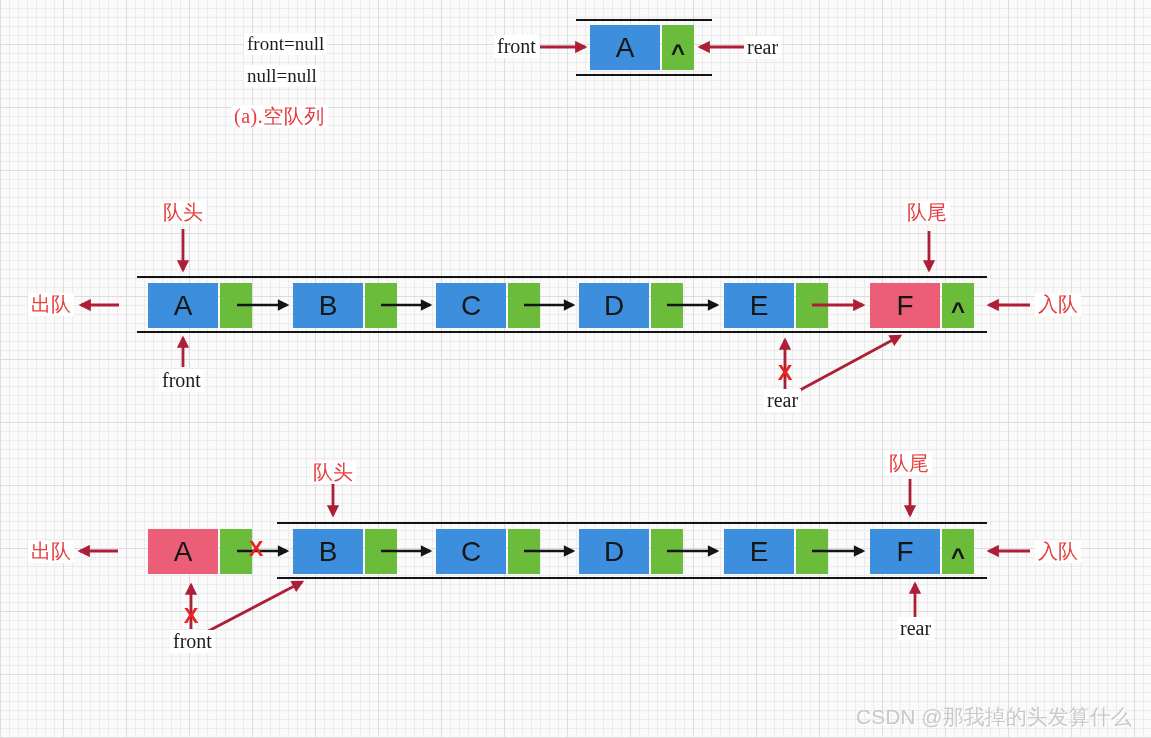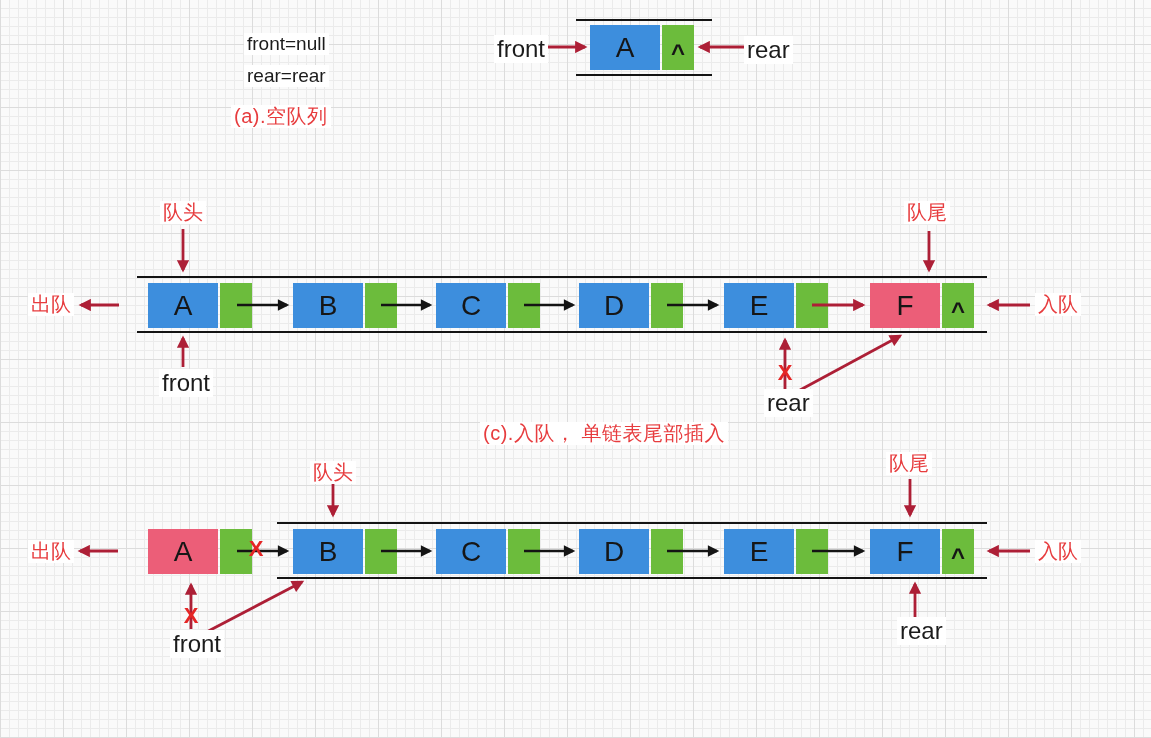--- a/index.html
+++ b/index.html
@@ -14,23 +14,23 @@
       repeating-linear-gradient(90deg,#ebebeb 0 1px,transparent 1px 9px);
   }
   svg.overlay{position:absolute;left:0;top:0;z-index:3;pointer-events:none;}
   .rail{position:absolute;height:2px;background:#141414;z-index:2;}
   .node{position:absolute;display:flex;gap:2px;z-index:2;}
   .cell{height:45px;display:flex;align-items:center;justify-content:center;}
   .cell.data{width:70px;}
   .cell.ptr{width:32px;}
   .cell.data span{font-size:28px;color:#161616;}
   .cell.ptr span{font-size:24px;font-weight:700;color:#161616;display:inline-block;transform:translateY(5px);}
-  .lbl{position:absolute;white-space:nowrap;z-index:4;line-height:1.15;}
+  .lbl{position:absolute;white-space:nowrap;z-index:4;line-height:1.15;font-family:Liberation Serif, serif;}
   .halo{background:#ffffff;padding:0 3px;}
-  .black{color:#1c1c1c;font-size:24px;}
+  .black{color:#1c1c1c;font-size:20px;}
   .red{color:#e73c3e;font-size:20px;}
   .caption{color:#e73c3e;font-size:20px;letter-spacing:0.5px;}
   .small{font-size:19px;}
   .xmark{position:absolute;color:#e52525;font-weight:700;font-size:22px;
          transform:translate(-50%,-50%);z-index:5;line-height:1;}
   .watermark{position:absolute;left:856px;top:703px;font-size:21px;color:#c8c8c8;
              text-shadow:1px 1px 0 #ffffff;z-index:6;white-space:nowrap;}
 </style>
 </head>
 <body>
@@ -73,21 +73,21 @@
     <line x1="1030" y1="551" x2="989" y2="551" stroke="#ad1f36" stroke-width="2.8" marker-end="url(#mr)"></line>
 
     <line x1="333" y1="483" x2="333" y2="515" stroke="#ad1f36" stroke-width="2.8" marker-end="url(#mr)"></line>
     <line x1="910" y1="479" x2="910" y2="515" stroke="#ad1f36" stroke-width="2.8" marker-end="url(#mr)"></line>
     <line x1="191" y1="629" x2="191" y2="585" stroke="#ad1f36" stroke-width="2.8" marker-end="url(#mr)"></line>
     <line x1="197" y1="637" x2="302" y2="582" stroke="#ad1f36" stroke-width="2.8" marker-end="url(#mr)"></line>
     <line x1="915" y1="618" x2="915" y2="584" stroke="#ad1f36" stroke-width="2.8" marker-end="url(#mr)"></line>
   </svg>
 
   <div class="lbl black small halo" style="left:244px;top:33px">front=null</div>
-  <div class="lbl black small halo" style="left:244px;top:65px">rear=rear</div>
+  <div class="lbl black small halo" style="left:244px;top:65px">null=null</div>
   <div class="lbl caption halo" style="left:231px;top:105px">(a).空队列</div>
 
   <div class="rail" style="left:576px;top:19px;width:136px"></div>
   <div class="rail" style="left:576px;top:74px;width:136px"></div>
   <div class="node" style="left:590px;top:25px">
     <div class="cell data" style="background-color: rgb(61, 142, 221);">
         <span>A</span>
       </div>
     <div class="cell ptr" style="background-color: rgb(108, 188, 60);">
         <span>^</span>
@@ -148,21 +148,20 @@
       </div>
   </div>
 
   <div class="lbl red halo" style="left:160px;top:201px">队头</div>
   <div class="lbl red halo" style="left:904px;top:201px">队尾</div>
   <div class="lbl red halo" style="left:28px;top:293px">出队</div>
   <div class="lbl red halo" style="left:1035px;top:293px">入队</div>
   <div class="lbl black halo" style="left:159px;top:369px">front</div>
   <div class="lbl black halo" style="left:764px;top:389px">rear</div>
   <div class="xmark" style="left:785px;top:373px">X</div>
-  <div class="lbl caption halo" style="left:480px;top:422px">(c).入队， 单链表尾部插入</div>
 
   <div class="rail" style="left:277px;top:522px;width:710px"></div>
   <div class="rail" style="left:277px;top:577px;width:710px"></div>
 
   <div class="node" style="left:148px;top:529px">
     <div class="cell data" style="background-color: rgb(236, 94, 120);">
         <span>A</span>
       </div>
     <div class="cell ptr" style="background-color: rgb(108, 188, 60);">
         <span></span>
@@ -211,14 +210,15 @@
 
   <div class="lbl red halo" style="left:310px;top:461px">队头</div>
   <div class="lbl red halo" style="left:886px;top:452px">队尾</div>
   <div class="lbl red halo" style="left:28px;top:540px">出队</div>
   <div class="lbl red halo" style="left:1035px;top:540px">入队</div>
   <div class="lbl black halo" style="left:170px;top:630px">front</div>
   <div class="lbl black halo" style="left:897px;top:617px">rear</div>
   <div class="xmark" style="left:256px;top:549px">X</div>
   <div class="xmark" style="left:191px;top:616px">X</div>
 
+  <div class="watermark">CSDN @那我掉的头发算什么</div>
 
 </div>
 
 </body></html>

